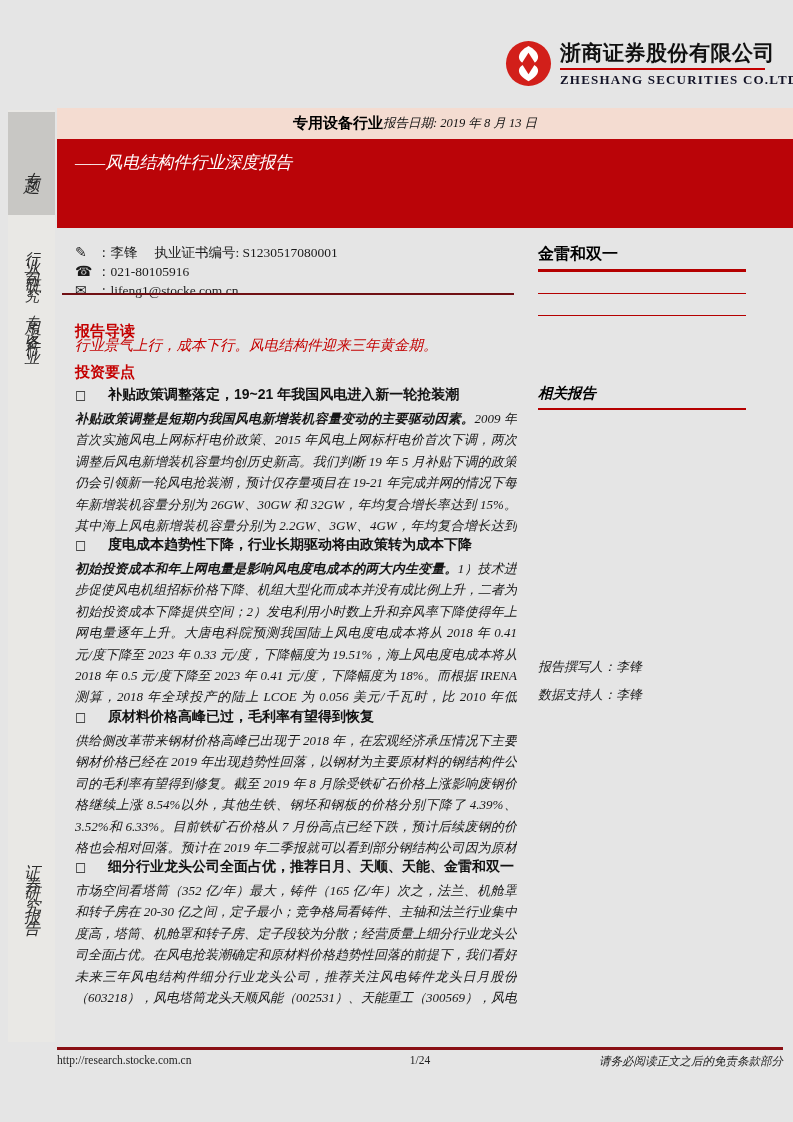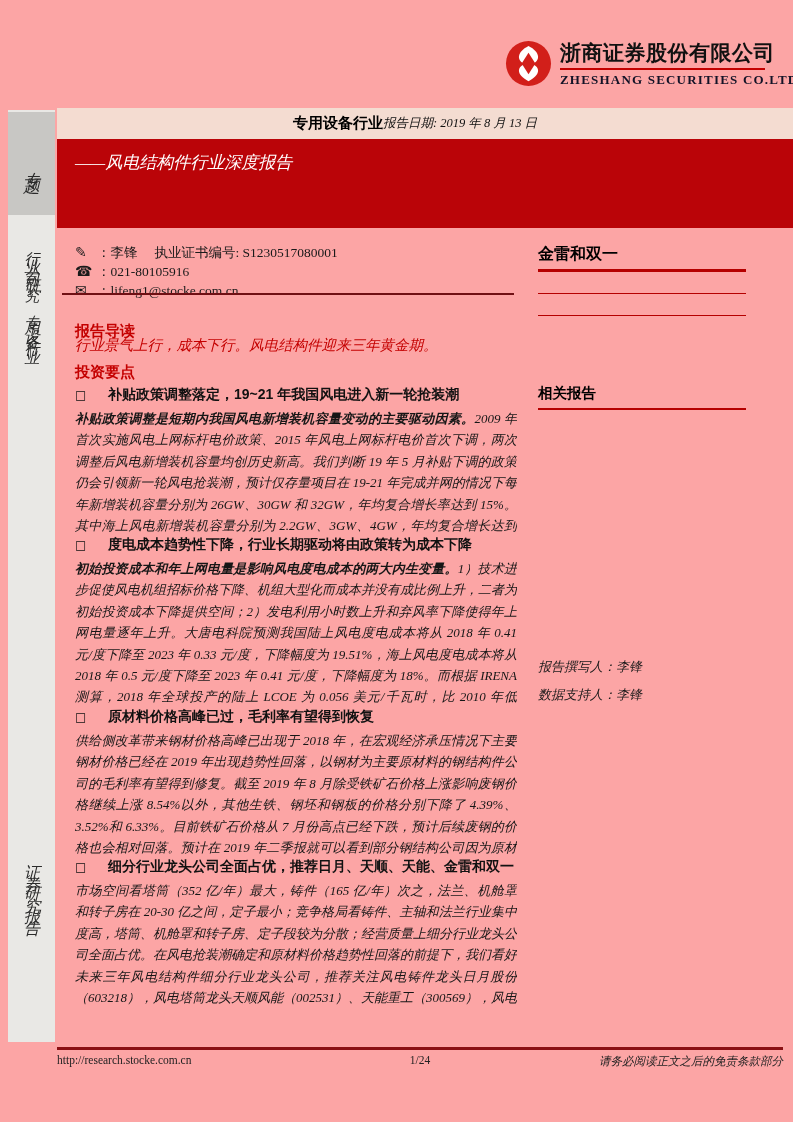--- a/index.html
+++ b/index.html
@@ -1,16 +1,16 @@
 <!DOCTYPE html>
 <html><head>
 <meta charset="utf-8">
 <style>
   html,body{margin:0;padding:0;}
-  .page{position:relative;width:793px;height:1122px;background:#fca5a5;overflow:hidden;
+  .page{position:relative;width:793px;height:1122px;background:#e5e5e5;overflow:hidden;
         font-family:"Liberation Serif",serif;color:#1a1a1a;}
 
   
   .logo{position:absolute;top:40px;left:505px;width:262px;display:flex;align-items:flex-start;}
   .logo-icon{width:47px;height:47px;margin-right:8px;flex:0 0 auto;}
   .logo-text{display:flex;flex-direction:column;}
   .logo-cn{font-family:"Liberation Serif",serif;font-weight:bold;font-size:21px;letter-spacing:0.5px;
            color:#111;white-space:nowrap;line-height:26px;}
   .logo-rule{height:2px;background:#c40000;margin:2px 0 2px 0;width:205px;}
   .logo-en{font-family:"Liberation Serif",serif;font-weight:bold;font-size:13px;letter-spacing:1.2px;
@@ -64,21 +64,21 @@
   .h2{margin-top:0px;} .h3{margin-top:0px;} .h4{margin-top:0px;}
 
   
   .sb{position:absolute;left:538px;width:208px;}
   .sb-rating{top:244px;}
   .sb-h{font-family:"Liberation Sans",sans-serif;font-weight:bold;font-size:16px;color:#000;
         padding-bottom:4px;border-bottom:3px solid #b50000;}
   .sb-row{display:flex;justify-content:space-between;font-size:13px;font-style:italic;
           padding:5px 2px 4px 2px;border-bottom:1.5px solid #b50000;}
   .sb-row-empty{height:21px;border-bottom:1.5px solid #b50000;}
-  .sb-related{top:384px;}
+  .sb-related{top:384px;font-style:italic;}
   .sb-h2{font-family:"Liberation Sans",sans-serif;font-weight:bold;font-size:14.5px;color:#000;
         padding-bottom:5px;border-bottom:2.5px solid #b50000;}
   .sb-authors{top:658px;font-size:13px;font-style:italic;}
   .sb-authors .a-row{margin-bottom:10px;display:flex;}
 
   
   .foot-rule{position:absolute;left:57px;top:1047px;width:726px;height:2.5px;background:#8a1014;}
   .foot{position:absolute;left:57px;top:1054px;width:726px;font-size:11.5px;color:#222;}
   .foot-url{position:absolute;left:0;top:0;}
   .foot-page{position:absolute;left:0;width:100%;text-align:center;top:0;}

